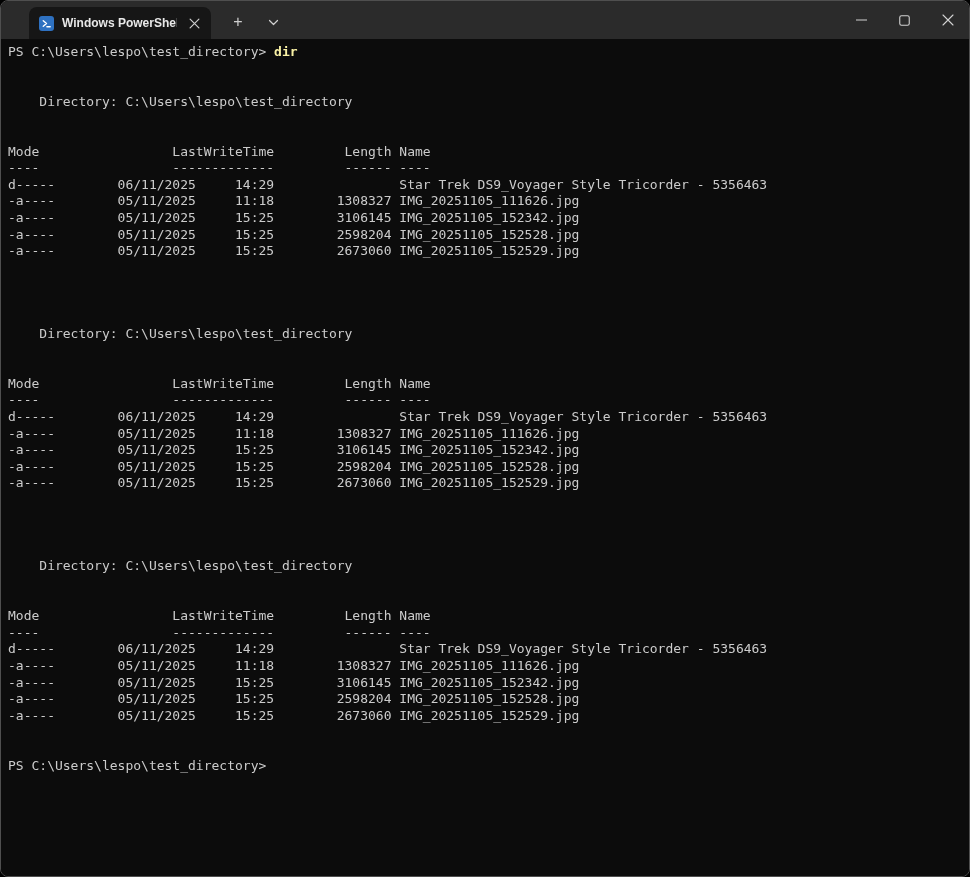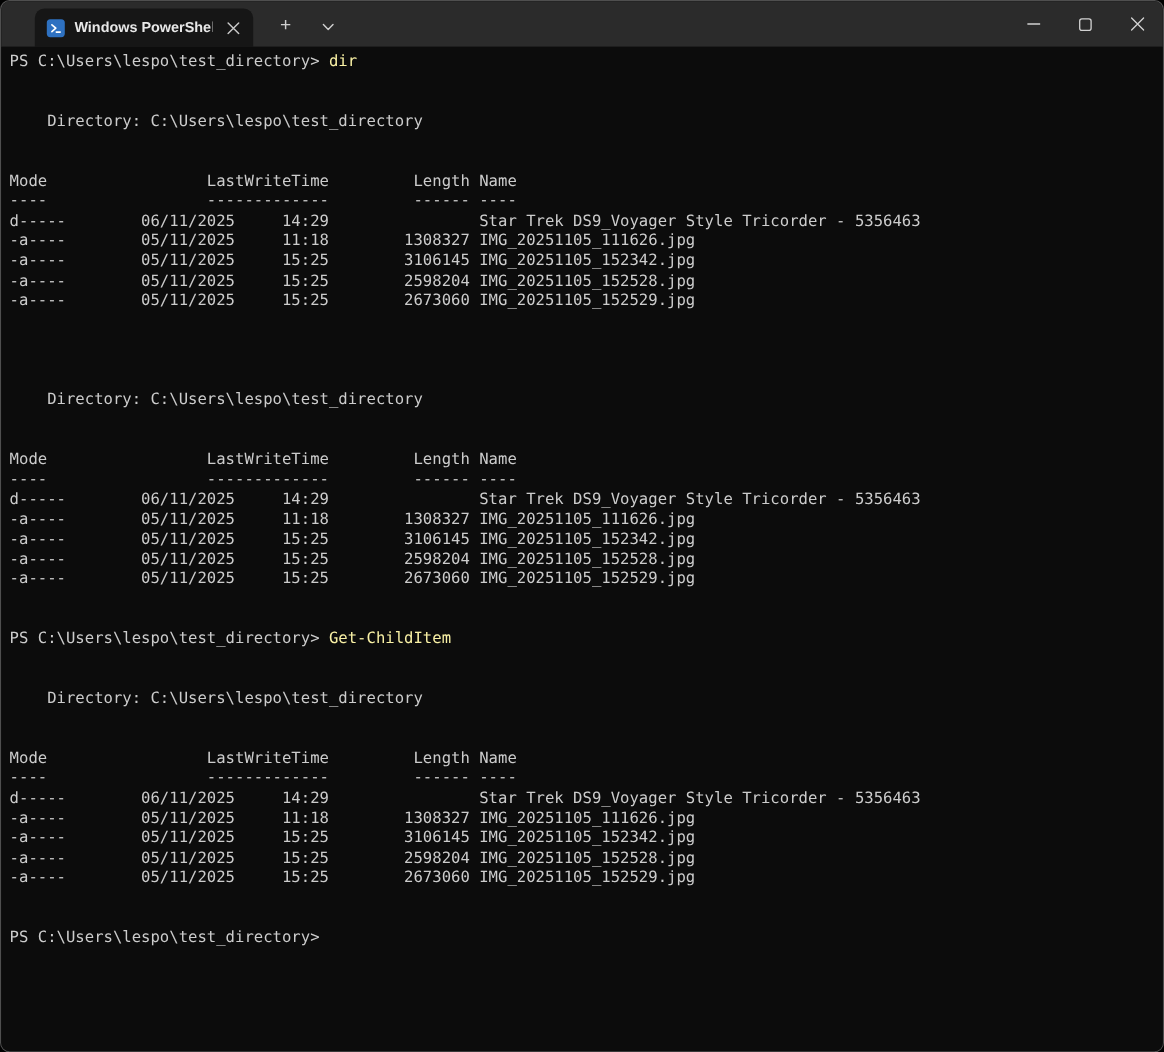--- a/index.html
+++ b/index.html
@@ -74,21 +74,21 @@
     overflow: hidden;
     font-family: "DejaVu Sans Mono", monospace;
     font-size: 13px;
     color: #cccccc;
     cursor: text;
   }
   .tline {
     height: 16.6px; line-height: 16.6px;
     white-space: pre;
   }
-  .cmd { color: var(--cmd-color, #f9f1a5); }
+  .cmd { color: var(--cmd-color, #f9f1a5); font-weight: bold; }
 </style>
 </head>
 <body>
 
 <div class="window">
 
   <div class="titlebar" style="background: rgb(43, 43, 43);">
 
     <div class="tab" style="background: rgb(22, 22, 22);">
       <span class="ps-icon">
@@ -157,21 +157,20 @@
         <div class="tline"></div>
         <div class="tline"><span>Mode                 LastWriteTime         Length Name</span></div>
         <div class="tline"><span>----                 -------------         ------ ----</span></div>
         <div class="tline"><span>d-----        06/11/2025     14:29                Star Trek DS9_Voyager Style Tricorder - 5356463</span></div>
         <div class="tline"><span>-a----        05/11/2025     11:18        1308327 IMG_20251105_111626.jpg</span></div>
         <div class="tline"><span>-a----        05/11/2025     15:25        3106145 IMG_20251105_152342.jpg</span></div>
         <div class="tline"><span>-a----        05/11/2025     15:25        2598204 IMG_20251105_152528.jpg</span></div>
         <div class="tline"><span>-a----        05/11/2025     15:25        2673060 IMG_20251105_152529.jpg</span></div>
         <div class="tline"></div>
         <div class="tline"></div>
-        <div class="tline"><span>PS C:\Users\lespo\test_directory&gt; </span><span class="cmd">Get-ChildItem</span></div>
         <div class="tline"></div>
         <div class="tline"></div>
         <div class="tline"><span>    Directory: C:\Users\lespo\test_directory</span></div>
         <div class="tline"></div>
         <div class="tline"></div>
         <div class="tline"><span>Mode                 LastWriteTime         Length Name</span></div>
         <div class="tline"><span>----                 -------------         ------ ----</span></div>
         <div class="tline"><span>d-----        06/11/2025     14:29                Star Trek DS9_Voyager Style Tricorder - 5356463</span></div>
         <div class="tline"><span>-a----        05/11/2025     11:18        1308327 IMG_20251105_111626.jpg</span></div>
         <div class="tline"><span>-a----        05/11/2025     15:25        3106145 IMG_20251105_152342.jpg</span></div>

